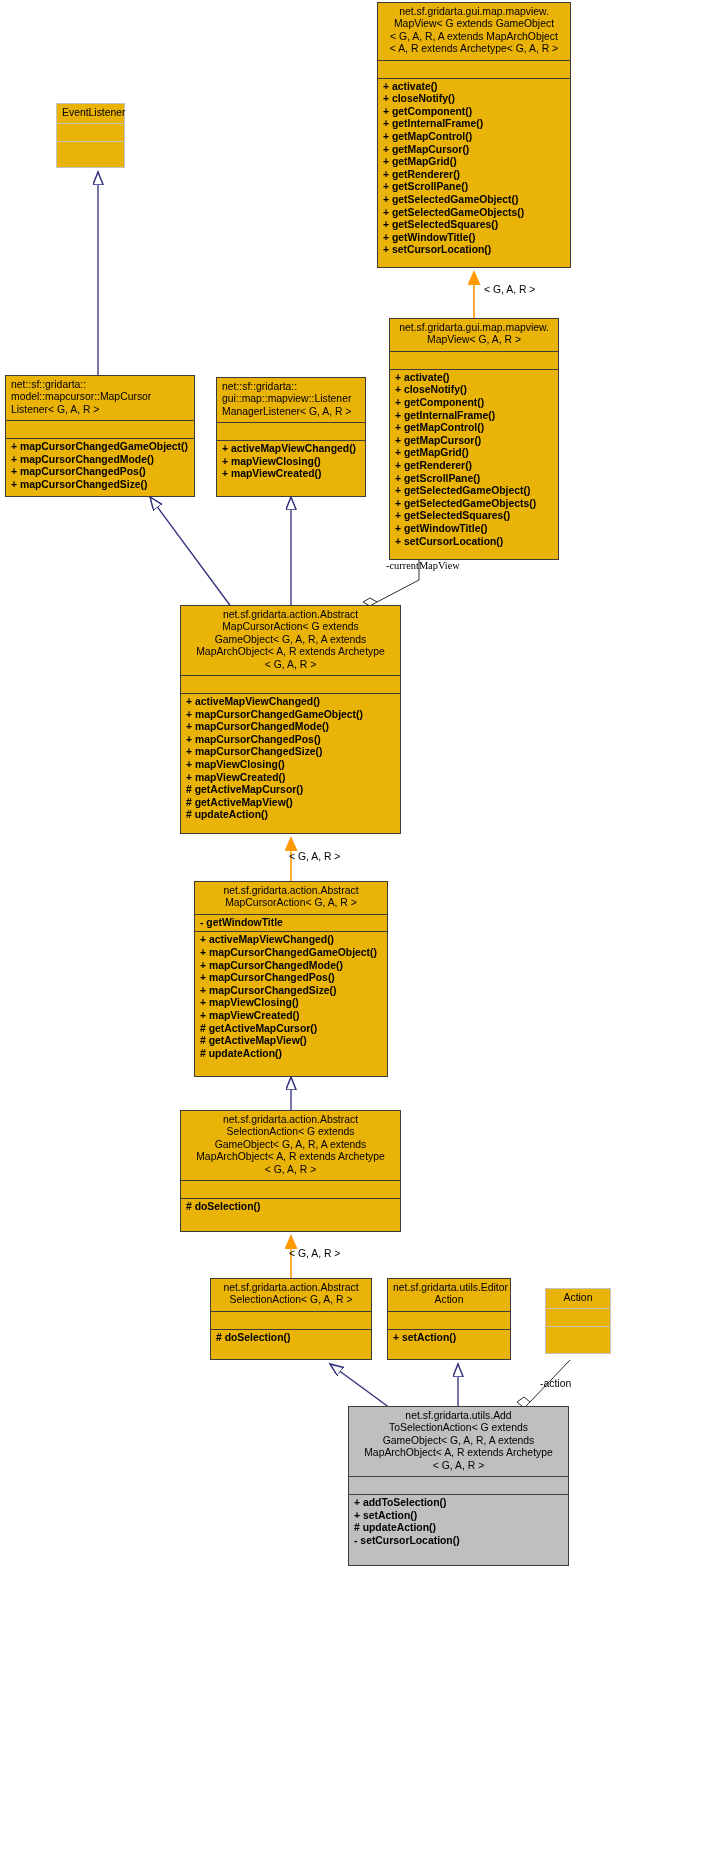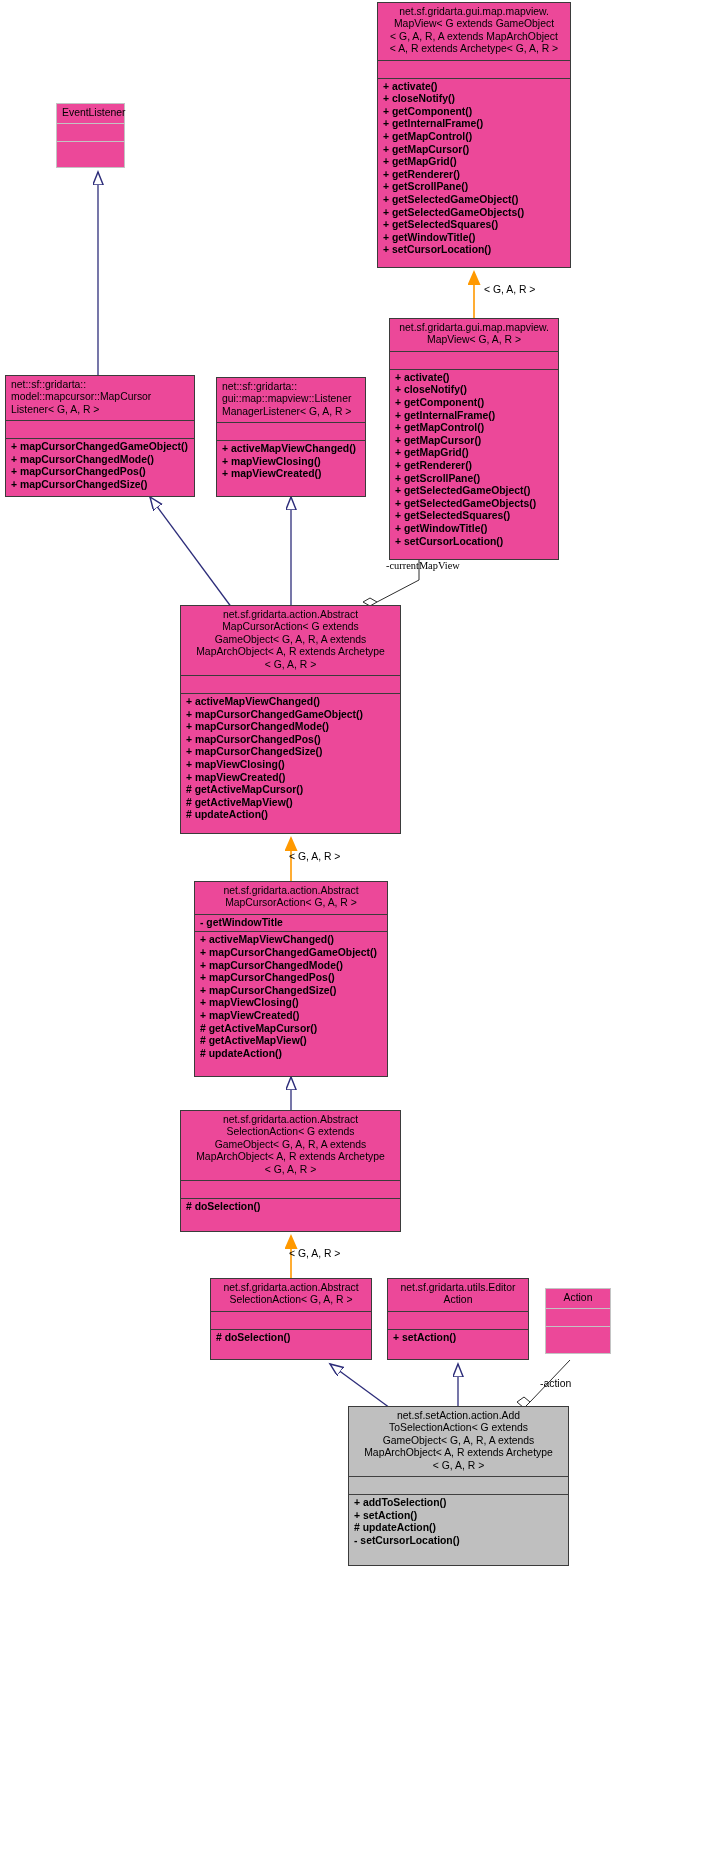--- a/index.html
+++ b/index.html
@@ -4,21 +4,21 @@
 <style>
   html,body{margin:0;padding:0;background:#ffffff;}
   body{
     width:716px;height:1868px;position:relative;overflow:hidden;
     font-family:"Liberation Sans","DejaVu Sans",sans-serif;
     color:#000000;
   }
   #canvas{position:absolute;left:0;top:0;width:716px;height:1868px;}
   svg.edges{position:absolute;left:0;top:0;width:716px;height:1868px;pointer-events:none;}
 
-  .node{position:absolute;box-sizing:border-box;background:#ec4899;
+  .node{position:absolute;box-sizing:border-box;background:#eab308;
         border:1px solid #404040;}
   .node.thick{border:1.5px solid #3b3b3b;}
   .node.faded{border:1px solid #c3c3c3;}
   .node.highlight{background:#bfbfbf;border:1.5px solid #3b3b3b;}
 
   .sect{box-sizing:border-box;}
   .sect.title{padding:3px 5px 4px 5px;text-align:center;line-height:12.4px;}
   .sect.title.leftal{text-align:left;}
   .sect.sep{border-top:1px solid #404040;font-weight:bold;}
   .node.thick .sect.sep{border-top:1.5px solid #3b3b3b;}
@@ -240,21 +240,21 @@
       <span class="titleline">SelectionAction&lt; G, A, R &gt;</span>
     </div>
     <div class="sect sep attrs">
       <div class="empty"></div>
     </div>
     <div class="sect sep ops">
       <div class="row"># doSelection()</div>
     </div>
   </div>
 
-  <div class="node thick" style="left:387px;top:1278px;width:142px;height:82px;">
+  <div class="node thick" style="left:387px;top:1278px;width:124px;height:82px;">
     <div class="sect title">
       <span class="titleline">net.sf.gridarta.utils.Editor</span>
       <span class="titleline">Action</span>
     </div>
     <div class="sect sep attrs">
       <div class="empty"></div>
     </div>
     <div class="sect sep ops">
       <div class="row">+ setAction()</div>
     </div>
@@ -267,21 +267,21 @@
     <div class="sect sep attrs">
       <div class="empty"></div>
     </div>
     <div class="sect sep ops">
       <div class="empty"></div>
     </div>
   </div>
 
   <div class="node highlight" style="left:348px;top:1406px;width:221px;height:160px;">
     <div class="sect title">
-      <span class="titleline">net.sf.setAction.action.Add</span>
+      <span class="titleline">net.sf.gridarta.utils.Add</span>
       <span class="titleline">ToSelectionAction&lt; G extends</span>
       <span class="titleline">GameObject&lt; G, A, R, A extends</span>
       <span class="titleline">MapArchObject&lt; A, R extends Archetype</span>
       <span class="titleline">&lt; G, A, R &gt;</span>
     </div>
     <div class="sect sep attrs">
       <div class="empty"></div>
     </div>
     <div class="sect sep ops">
       <div class="row">+ addToSelection()</div>

